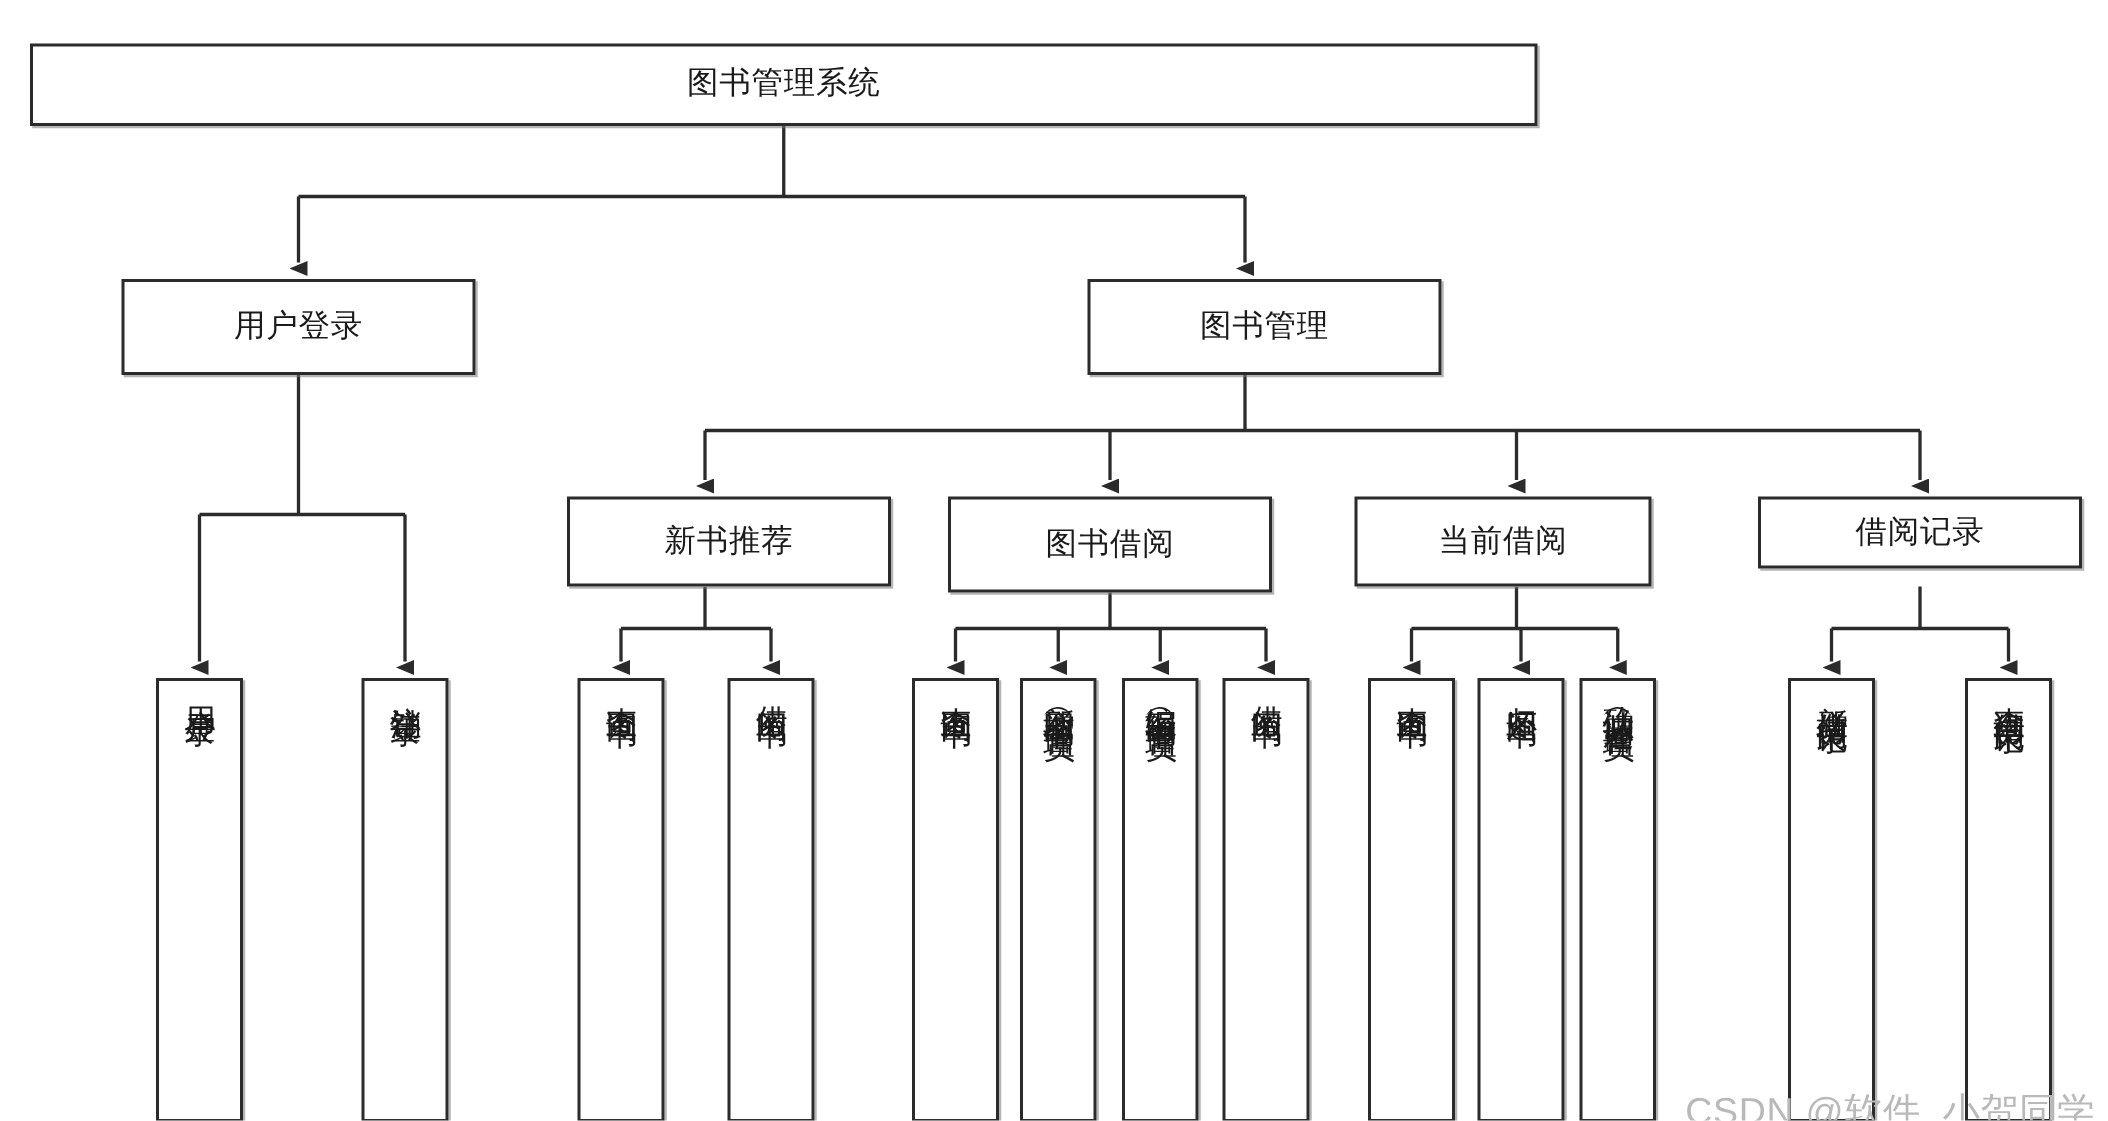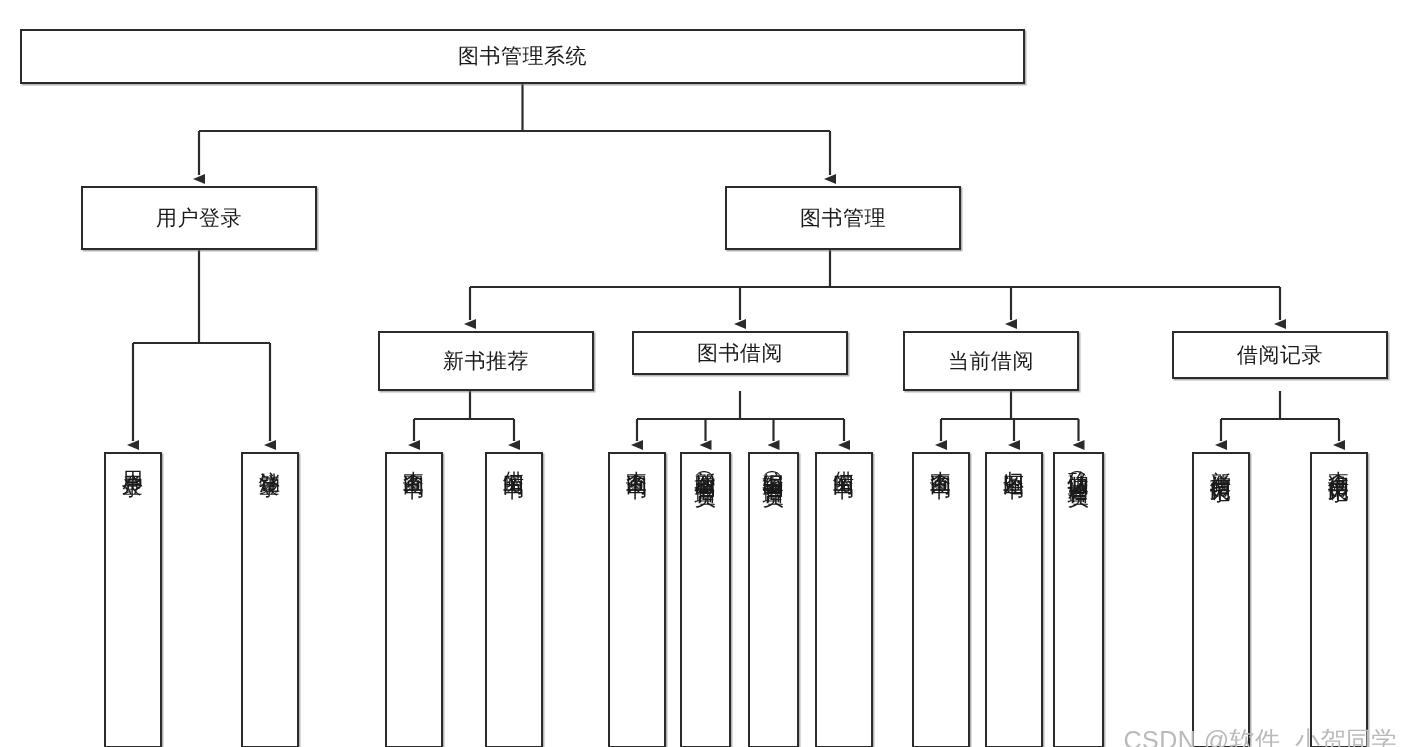--- a/index.html
+++ b/index.html
@@ -124,24 +124,24 @@
   <div class="node level2" style="left: 81px; top: 170px; width: 236px; height: 64px;">
     <span class="label">用户登录</span>
   </div>
   <div class="node level2" style="left: 712px; top: 170px; width: 236px; height: 64px; margin-left: 13px;">
     <span class="label">图书管理</span>
   </div>
 
   <div class="node level3" style="left: 362px; top: 315px; width: 216px; height: 60px; margin-left: 16px;">
     <span class="label">新书推荐</span>
   </div>
-  <div class="node level3" style="left: 632px; top: 315px; width: 216px; height: 44px;">
+  <div class="node level3" style="left: 632px; top: 315px; width: 216px; height: 64px;">
     <span class="label">图书借阅</span>
   </div>
-  <div class="node level3" style="left: 903px; top: 315px; width: 176px; height: 60px;">
+  <div class="node level3" style="left: 903px; top: 315px; width: 198px; height: 60px;">
     <span class="label">当前借阅</span>
   </div>
   <div class="node level3" style="left: 1172px; top: 315px; width: 216px; height: 48px;">
     <span class="label">借阅记录</span>
   </div>
 
   <div class="node leaf" style="left: 104px; top: 436px; width: 58px; height: 296px;">
     <span class="label">用户登录</span>
   </div>
   <div class="node leaf" style="left: 241px; top: 436px; width: 58px; height: 296px;">

